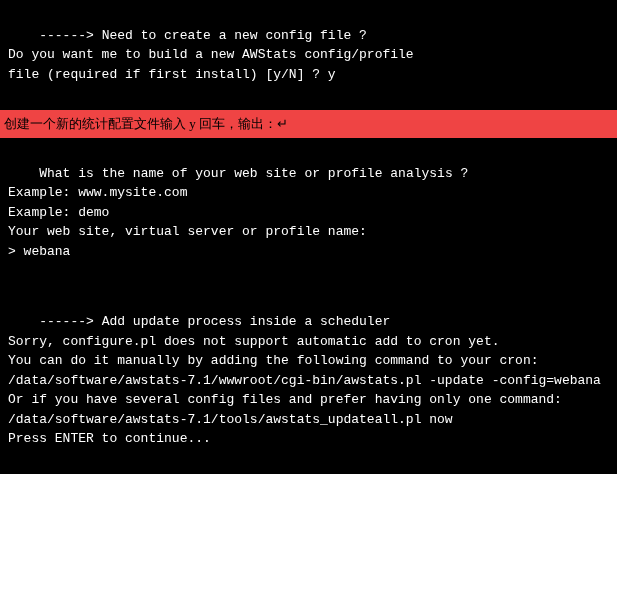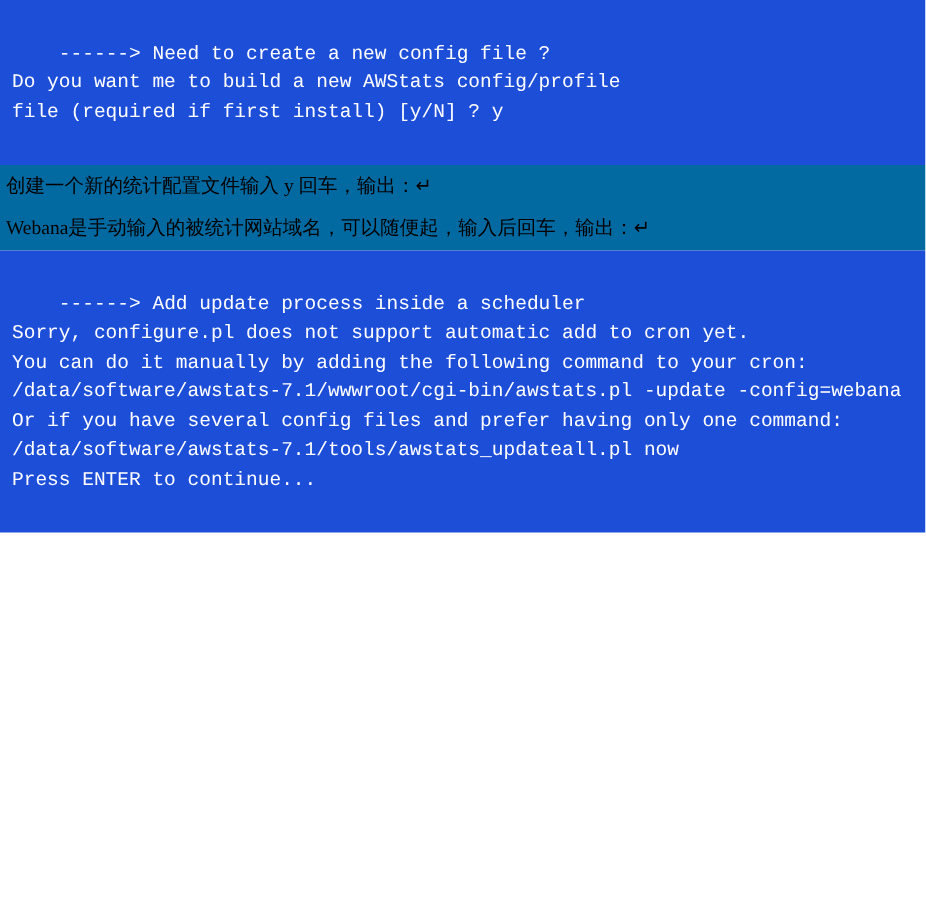--- a/index.html
+++ b/index.html
@@ -10,30 +10,30 @@
 
     body {
       width: 617px;
       min-height: 608px;
       background: #ffffff;
       font-family: 'Courier New', Courier, monospace;
       font-size: 13px;
     }
 
     .terminal-block {
-      background: #1d4ed8;
+      background: #000000;
       color: #ffffff;
       padding: 6px 8px;
       white-space: pre-wrap;
       word-break: break-all;
       line-height: 1.5;
     }
 
     .text-section {
-      background: #0369a1;
+      background: #ef4444;
       color: #000000;
       padding: 4px 4px;
       font-family: SimSun, 宋体, serif;
       font-size: 13px;
       line-height: 1.6;
     }
 
     .container {
       position: relative;
       width: 617px;
@@ -47,24 +47,28 @@
   <div class="terminal-block">
     <span>------&gt; Need to create a new config file ?
 Do you want me to build a new AWStats config/profile
 file (required if first install) [y/N] ? y</span>
   </div>
 
   <div class="text-section">
     <span>创建一个新的统计配置文件输入 y 回车，输出：↵</span>
   </div>
 
+  <div class="terminal-block">
+    <span>What is the name of your web site or profile analysis ?
+Example: www.mysite.com
+Example: demo
+Your web site, virtual server or profile name:
+&gt; webana</span>
+  </div>
 
-  <div class="text-section">
-    <span>Webana是手动输入的被统计网站域名，可以随便起，输入后回车，输出：↵</span>
-  </div>
 
 
 
   <div class="terminal-block">
     <span>------&gt; Add update process inside a scheduler
 Sorry, configure.pl does not support automatic add to cron yet.
 You can do it manually by adding the following command to your cron:
 /data/software/awstats-7.1/wwwroot/cgi-bin/awstats.pl -update -config=webana
 Or if you have several config files and prefer having only one command:
 /data/software/awstats-7.1/tools/awstats_updateall.pl now

